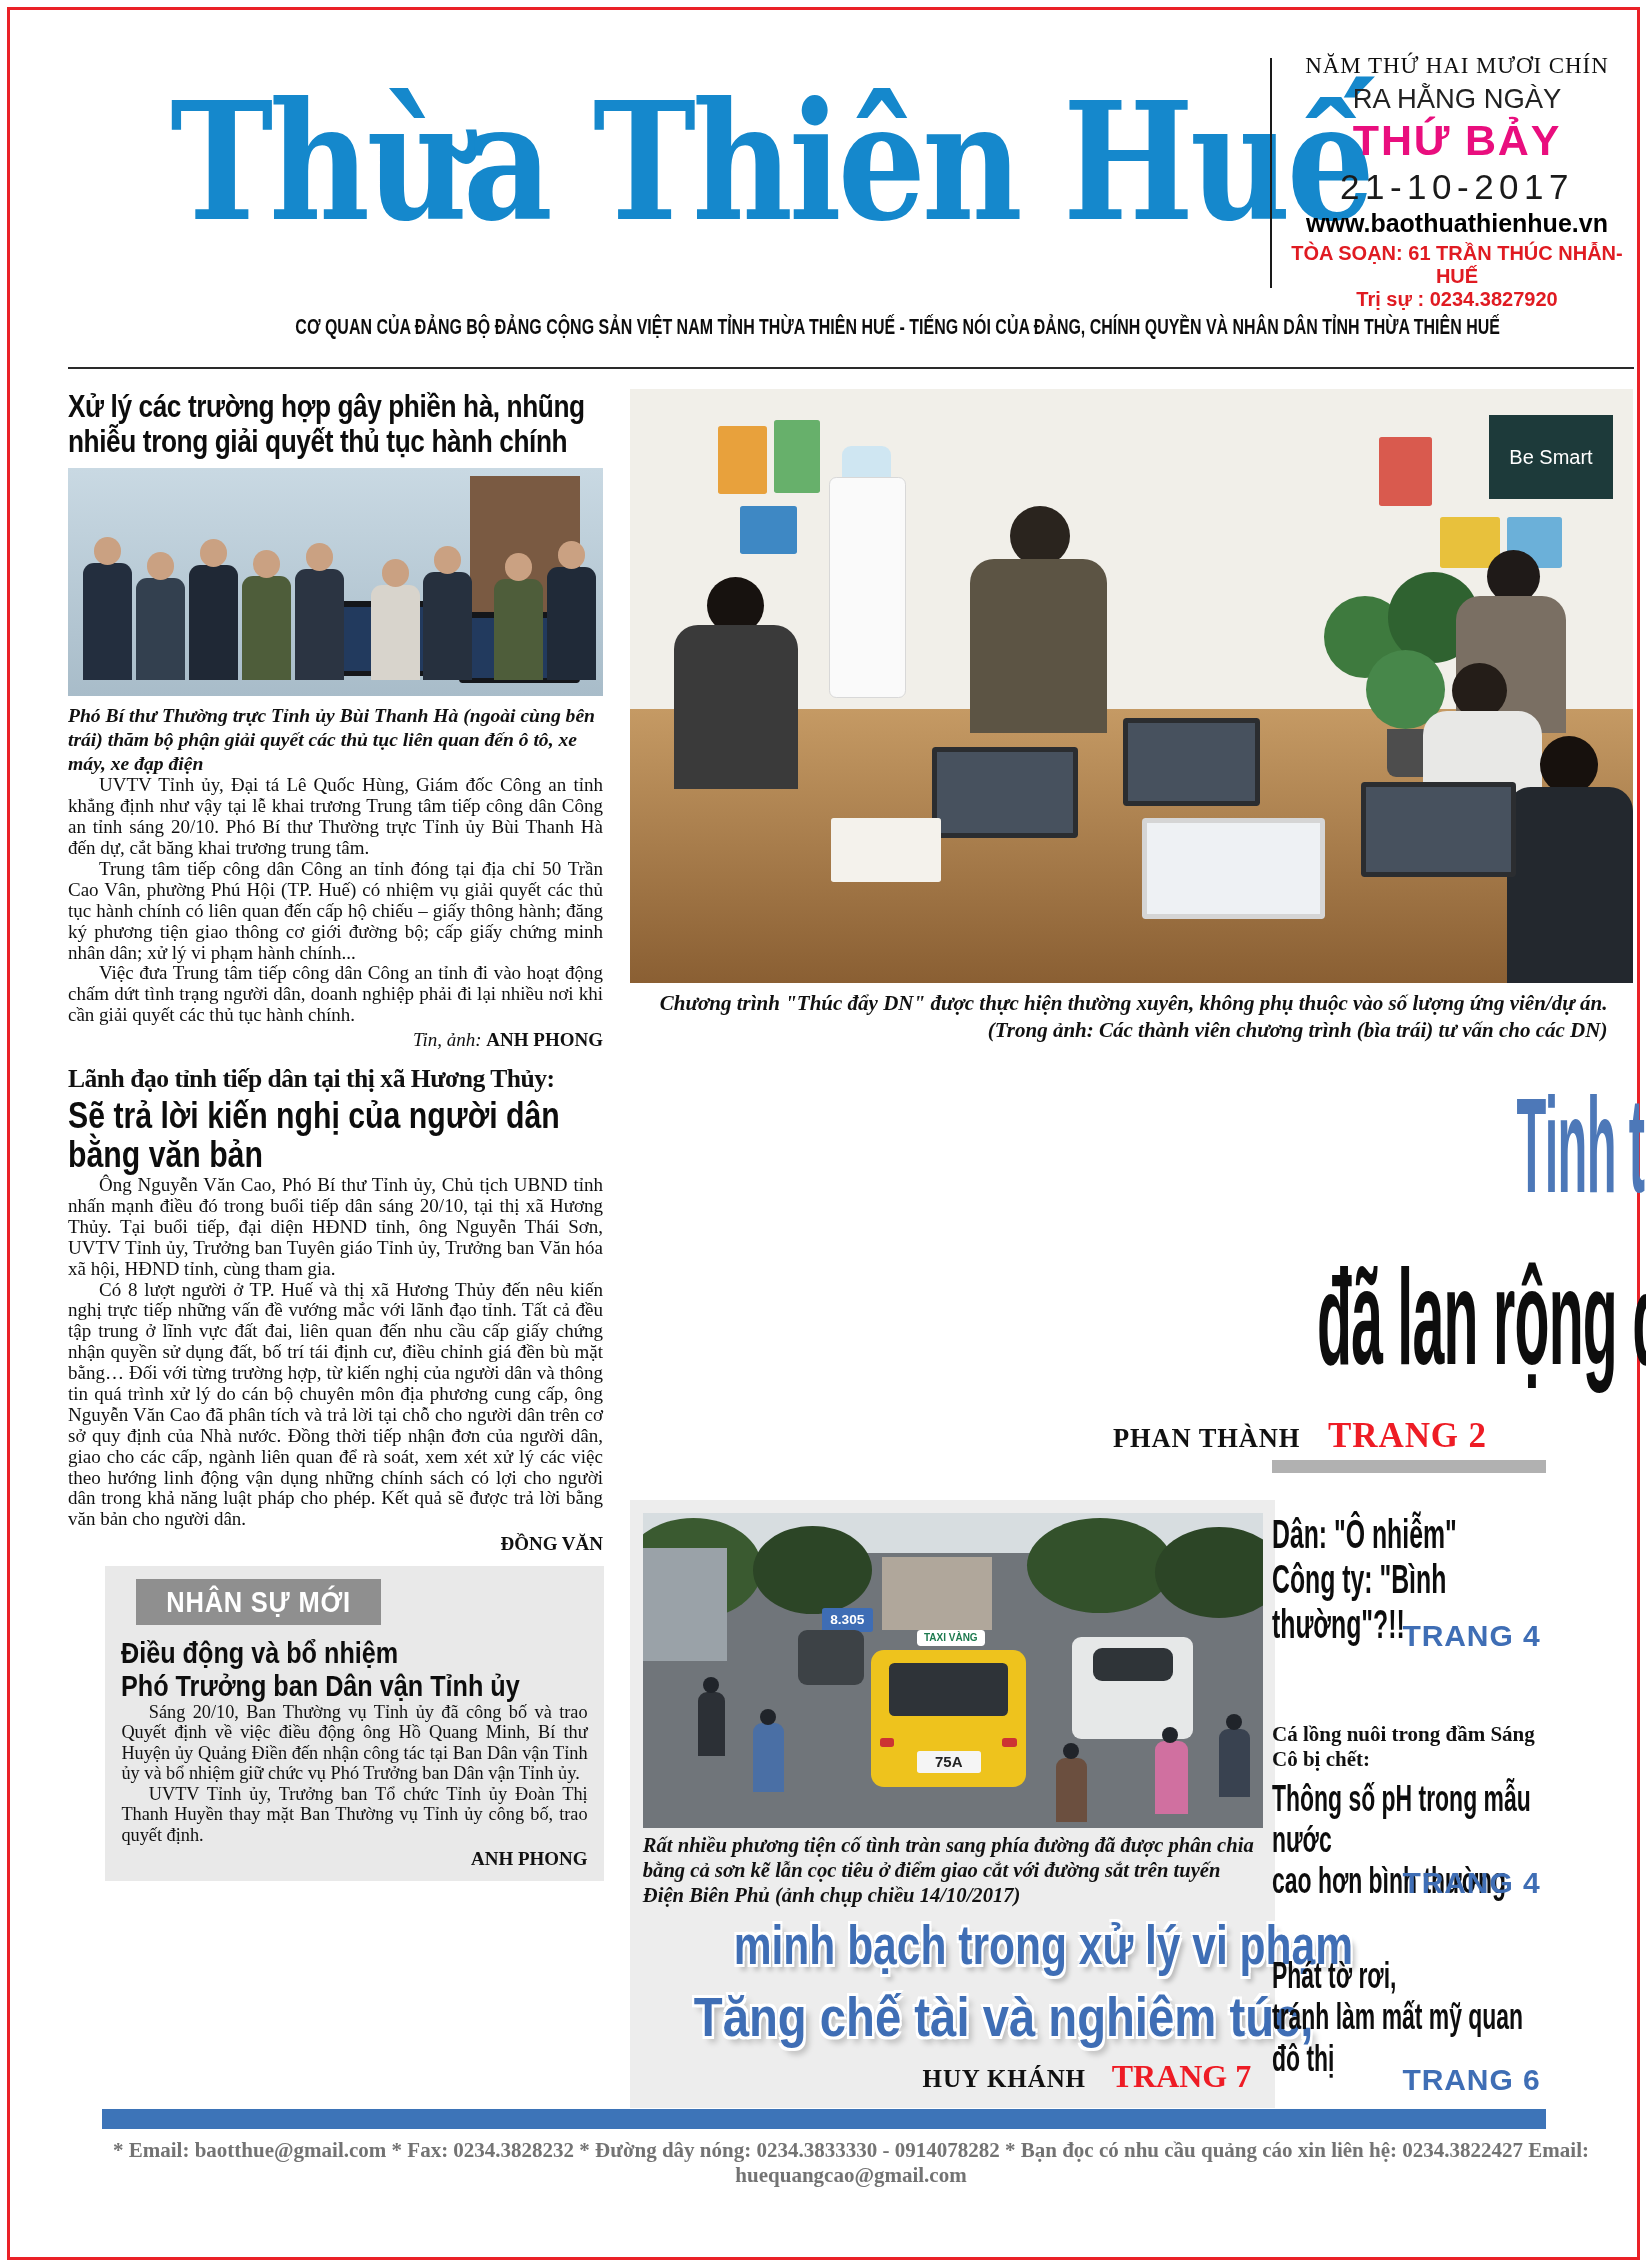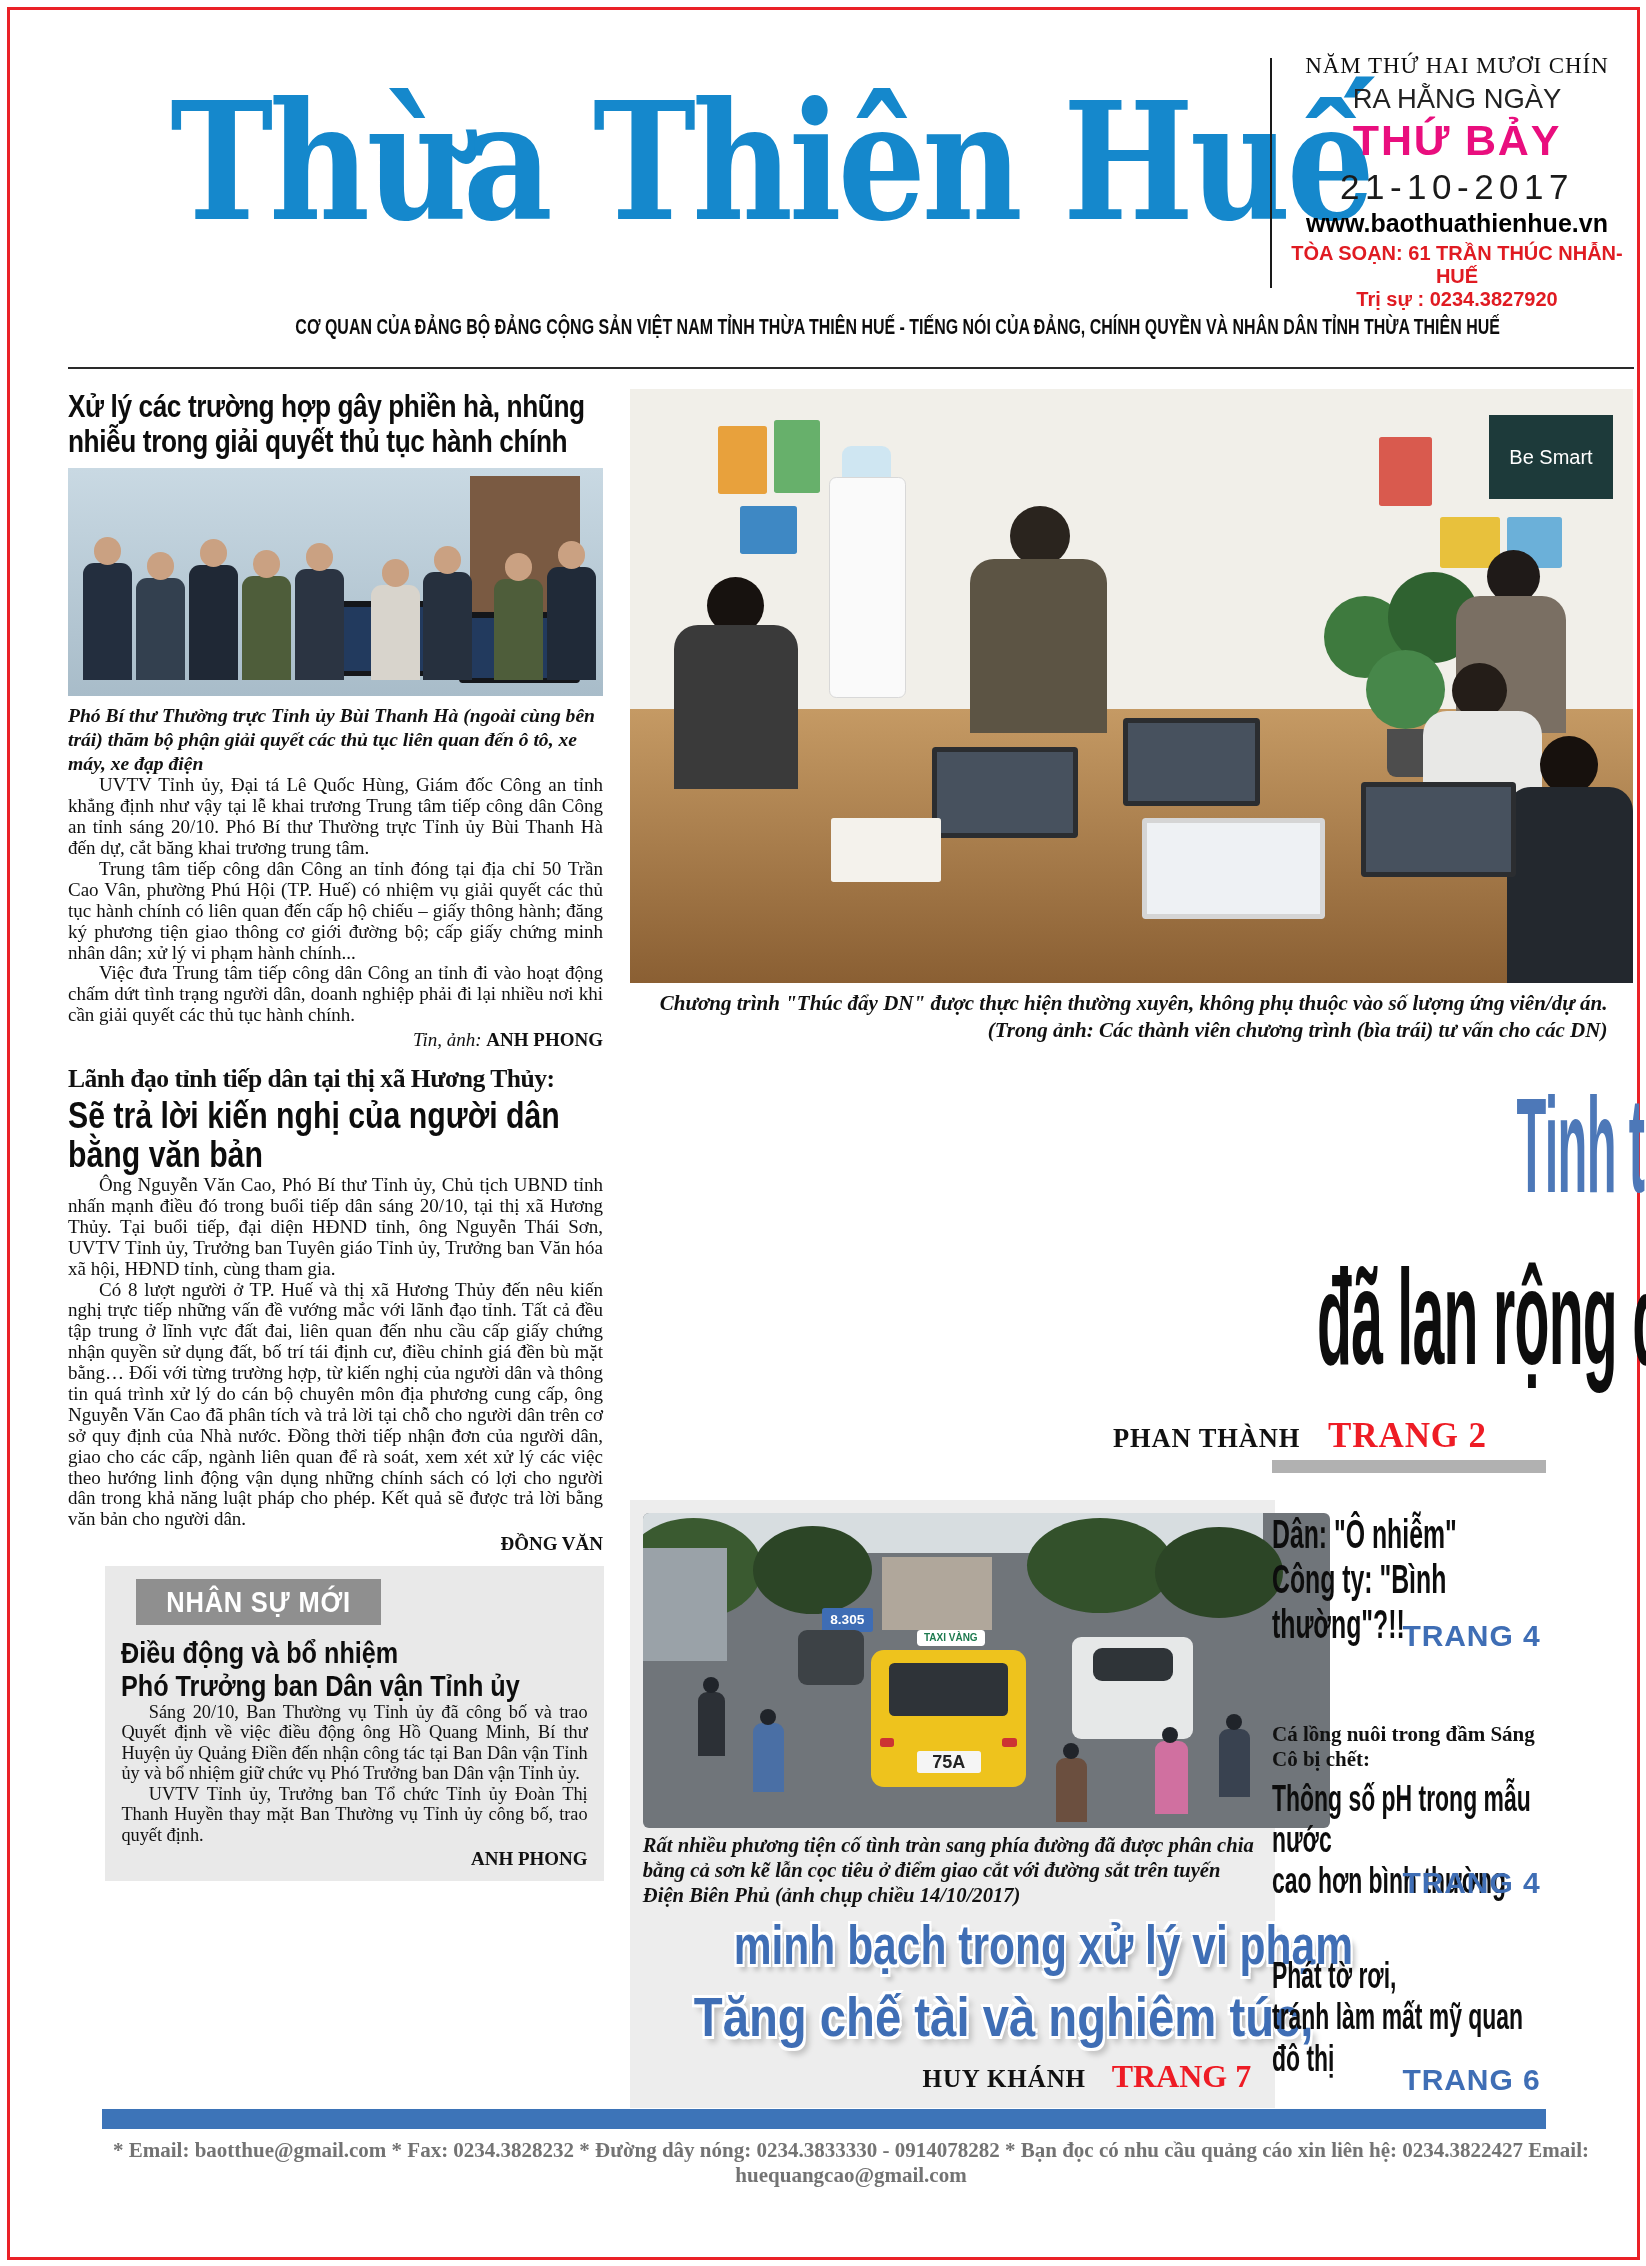--- a/index.html
+++ b/index.html
@@ -102,28 +102,28 @@
   .ph2 .dispenser{position:absolute;left:199px;top:88px;width:75px;height:219px;background:#fafafa;border:1.8px solid #d8d8d8;border-radius:7.3px;}
   .ph2 .bottle{position:absolute;left:212px;top:57px;width:49px;height:40px;background:#cfe6f2;border-radius:9.1px;}
   .ph2 .table{position:absolute;left:0;bottom:0;width:1003px;height:274px;background:linear-gradient(#c59a64,#8a5f33);}
   .ph2 .mat{position:absolute;left:0;bottom:0;width:247px;height:110px;background:#7f9f72;}
   .ph2 .leaf{position:absolute;border-radius:50%;}
   .ph2 .pot{position:absolute;left:757px;top:340px;width:58px;height:48px;background:#4d4d4d;border-radius:0 0 9.1px 9.1px;}
   .ph2 .laptop{position:absolute;background:#2b2d30;border-radius:3.7px;}
   .ph2 .lscreen{position:absolute;inset:4.6px;background:#47515e;}
   .ph2 .body{position:absolute;border-radius:24px 24px 0 0;}
   .ph2 .hair{position:absolute;border-radius:50%;}
-  .ph3{width:687px;height:315px;background:#70757a;border-radius:6px;}
+  .ph3{width:620px;height:315px;background:#70757a;}
   .ph3 .sky{position:absolute;left:0;top:0;width:620px;height:40px;background:#d7dde0;}
   .ph3 .tree{position:absolute;border-radius:50%;}
   .ph3 .bld{position:absolute;}
   .ph3 .taxi{position:absolute;left:228px;top:137px;width:155px;height:137px;background:#eec31d;border-radius:12.8px;}
   .ph3 .taxi-win{position:absolute;left:18.3px;top:12.8px;width:119px;height:53px;background:#2e3338;border-radius:5.5px;}
   .ph3 .plate{position:absolute;left:46px;top:101px;width:64px;height:22px;background:#f5f5f5;color:#222;
-              font-family:"Liberation Sans",sans-serif;font-weight:bold;font-size:18px;text-align:center;line-height:22px;border-radius:2.7px;}
+              font-family:"Liberation Sans",sans-serif;font-weight:bold;font-size:15px;text-align:center;line-height:22px;border-radius:2.7px;}
   .ph3 .tl{position:absolute;top:88px;width:14.6px;height:9.1px;background:#c33;border-radius:2.7px;}
   .ph3 .roof-sign{position:absolute;left:274px;top:117px;width:68px;height:16.4px;background:#fff;border-radius:3.7px;
               color:#1d7a4f;font-family:"Liberation Sans",sans-serif;font-weight:bold;font-size:10px;text-align:center;line-height:16.4px;}
   .ph3 .street-sign{position:absolute;left:179px;top:95px;width:51px;height:24px;background:#3e6db5;color:#fff;
               font-family:"Liberation Sans",sans-serif;font-weight:bold;font-size:13.7px;text-align:center;line-height:24px;border-radius:2.7px;}
   .ph3 .car{position:absolute;border-radius:9.1px;}
   .ph3 .rider{position:absolute;border-radius:9.1px 9.1px 0 0;}
   .ph3 .helm{position:absolute;border-radius:50%;background:#20242a;width:16.4px;height:16.4px;}
 </style>
 </head>

